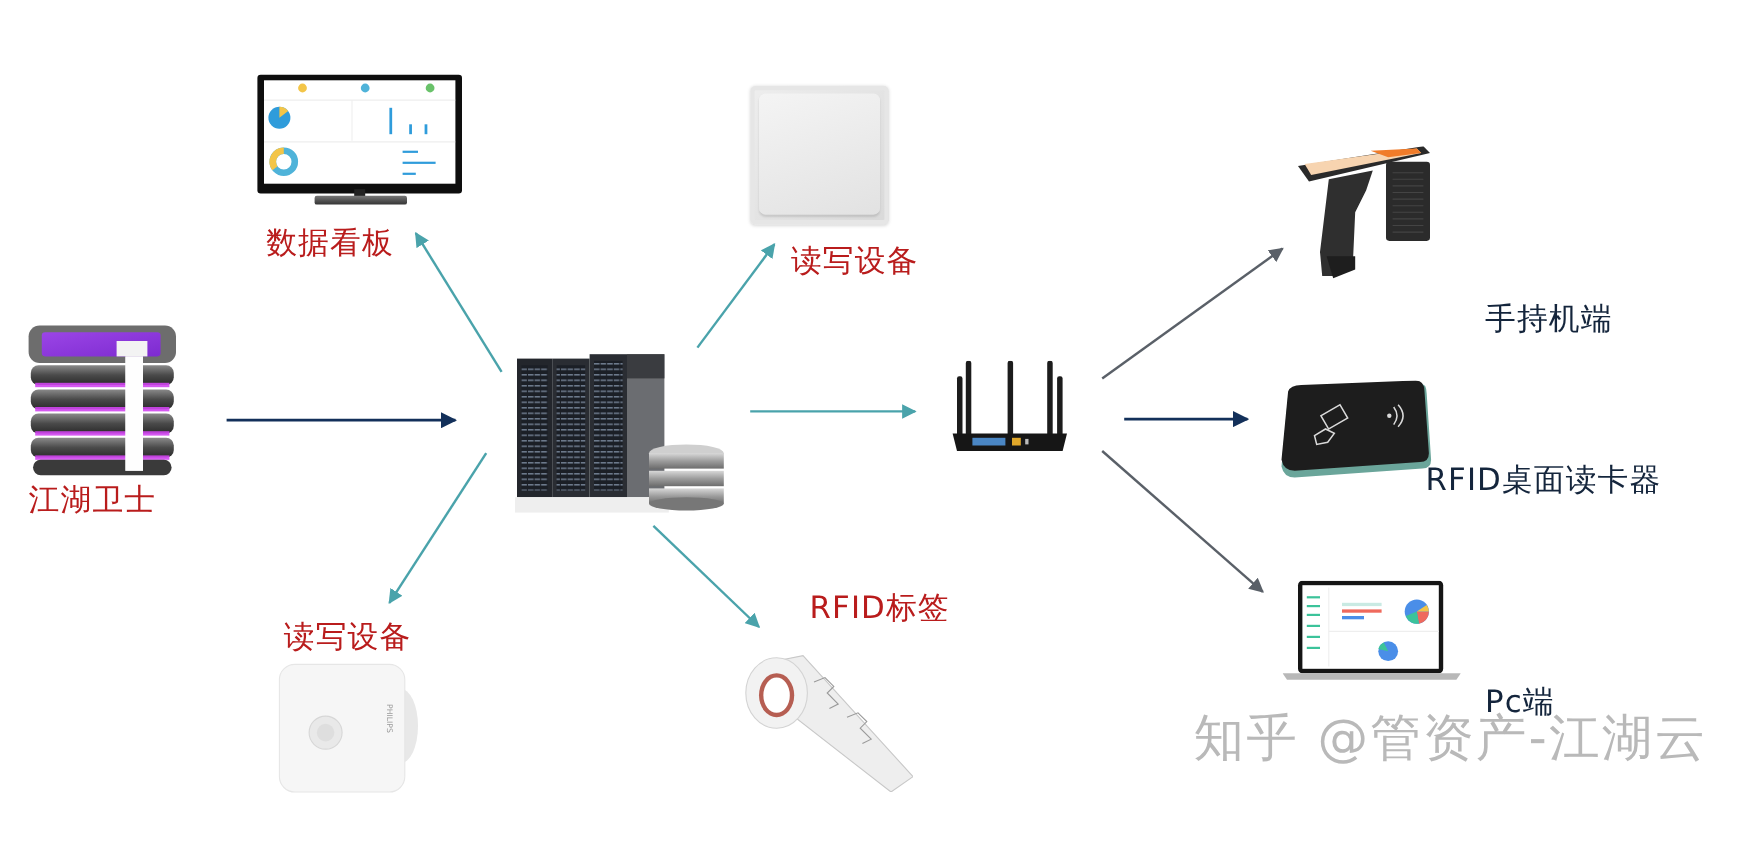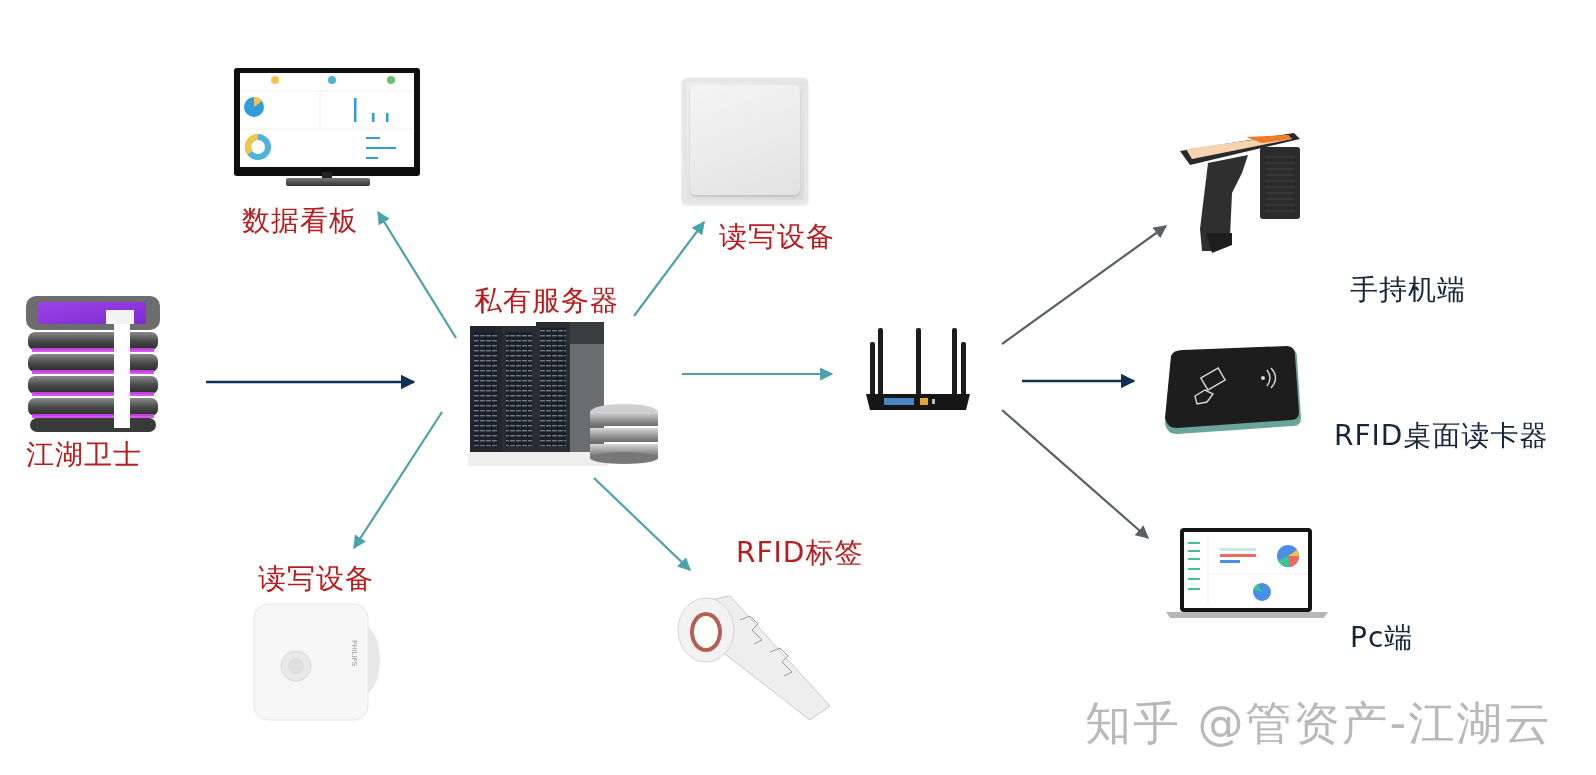--- a/index.html
+++ b/index.html
@@ -3,21 +3,21 @@
 <meta charset="utf-8">
 <style>
   html, body { margin: 0; padding: 0; background: #ffffff; }
   body { width: 1596px; height: 775px; position: relative; overflow: hidden;
          font-family: "DejaVu Sans", "Liberation Sans", sans-serif; }
   .stage { position: absolute; left: 0; top: 0; width: 1596px; height: 775px; }
   .label { position: absolute; font-size: 28px; color: #b91c1c; white-space: nowrap; letter-spacing: 1px; }
   .label.dark { color: #14253c; margin-top: 35px; }
   .node { position: absolute; }
   svg.arrows { position: absolute; left: 0; top: 0; width: 1596px; height: 775px; pointer-events: none; }
-  .watermark { position: absolute; left: 1085px; top: 693px; font-size: 46px; color: #b9b9b9;
+  .watermark { position: absolute; left: 1085px; top: 640px; font-size: 46px; color: #b9b9b9;
                letter-spacing: 2px; white-space: nowrap; font-family: "DejaVu Sans", sans-serif; }
   
   .tv { left: 234px; top: 68px; width: 186px; height: 120px; }
   .tv .bezel { position: absolute; left: 0; top: 0; width: 186px; height: 108px; background: #0e0e0e; border-radius: 3px; }
   .tv .screen { position: absolute; left: 6px; top: 5px; width: 174px; height: 94px; background: #fff; }
   .tv .stand { position: absolute; left: 52px; top: 110px; width: 84px; height: 8px; background: linear-gradient(#777,#333); border-radius: 2px; }
   .tv .neck { position: absolute; left: 88px; top: 104px; width: 10px; height: 10px; background: #222; }
   
   .reader { left: 682px; top: 78px; width: 126px; height: 126px; background: linear-gradient(135deg,#eeeeee,#d9d9d9); border-radius: 5px; box-shadow: inset 0 0 0 4px #e6e6e6, 0 1px 3px rgba(0,0,0,.15); }
   .reader .inner { position: absolute; left: 8px; top: 7px; right: 8px; bottom: 9px; border-radius: 6px; background: linear-gradient(160deg,#f4f4f4,#e2e2e2); box-shadow: 0 2px 2px rgba(0,0,0,.12); }
@@ -119,21 +119,20 @@
         <rect x="126" y="64" width="14" height="2" fill="#2f9cdb"></rect>
         <rect x="126" y="74" width="30" height="2" fill="#2f9cdb"></rect>
         <rect x="126" y="84" width="12" height="2" fill="#2f9cdb"></rect>
       </svg>
     </div>
     <div class="neck"></div>
     <div class="stand"></div>
   </div>
   <div class="label" style="left:242px; top:202px;">数据看板</div>
 
-  <div class="label" style="left:474px; top:282px;">私有服务器</div>
   <div class="node servers">
     <svg width="192" height="150" viewBox="0 0 192 150">
       <defs>
         <pattern id="grill" width="6" height="5" patternUnits="userSpaceOnUse">
           <rect width="6" height="5" fill="#1b1f26"></rect>
           <rect x="0" y="0" width="5" height="1.4" fill="#6d7a8c"></rect>
         </pattern>
         <linearGradient id="gDisk" x1="0" y1="0" x2="0" y2="1">
           <stop offset="0" stop-color="#d8d8d8"></stop>
             <stop offset=".5" stop-color="#9d9d9d"></stop>
@@ -227,21 +226,21 @@
       <path d="M8,14 Q10,6 20,6 L126,2 Q134,2 134,12 L138,72 Q138,80 130,80 L14,88 Q4,88 2,78 z" fill="#6aa59a"></path>
       <path d="M8,10 Q10,4 20,4 L124,0 Q132,0 132,10 L136,66 Q136,74 128,74 L14,82 Q4,82 2,72 z" fill="#1d1d1d"></path>
       <g fill="none" stroke="#d9d9d9" stroke-width="1.4">
         <rect x="40" y="26" width="20" height="14" transform="rotate(-30 50 33)"></rect>
         <path d="M32,50 l10,-6 l8,4 l-6,8 l-10,2 z"></path>
         <path d="M104,24 q6,8 0,16 M108,22 q9,10 0,20"></path>
       </g>
       <circle cx="100" cy="32" r="2" fill="#d9d9d9"></circle>
     </svg>
   </div>
-  <div class="label dark" style="left:1334px; top:382px;">RFID桌面读卡器</div>
+  <div class="label dark" style="left:1296px; top:382px;">RFID桌面读卡器</div>
 
   <div class="node laptop">
     <svg width="162" height="92" viewBox="0 0 162 92">
       <rect x="14" y="0" width="132" height="84" rx="4" fill="#151515"></rect>
       <rect x="18" y="4" width="124" height="76" fill="#ffffff"></rect>
       <line x1="42" y1="6" x2="42" y2="78" stroke="#eee"></line>
       <g fill="#3cc39a">
         <rect x="22" y="14" width="12" height="2"></rect>
           <rect x="22" y="22" width="12" height="2"></rect>
         <rect x="22" y="30" width="12" height="2"></rect>

